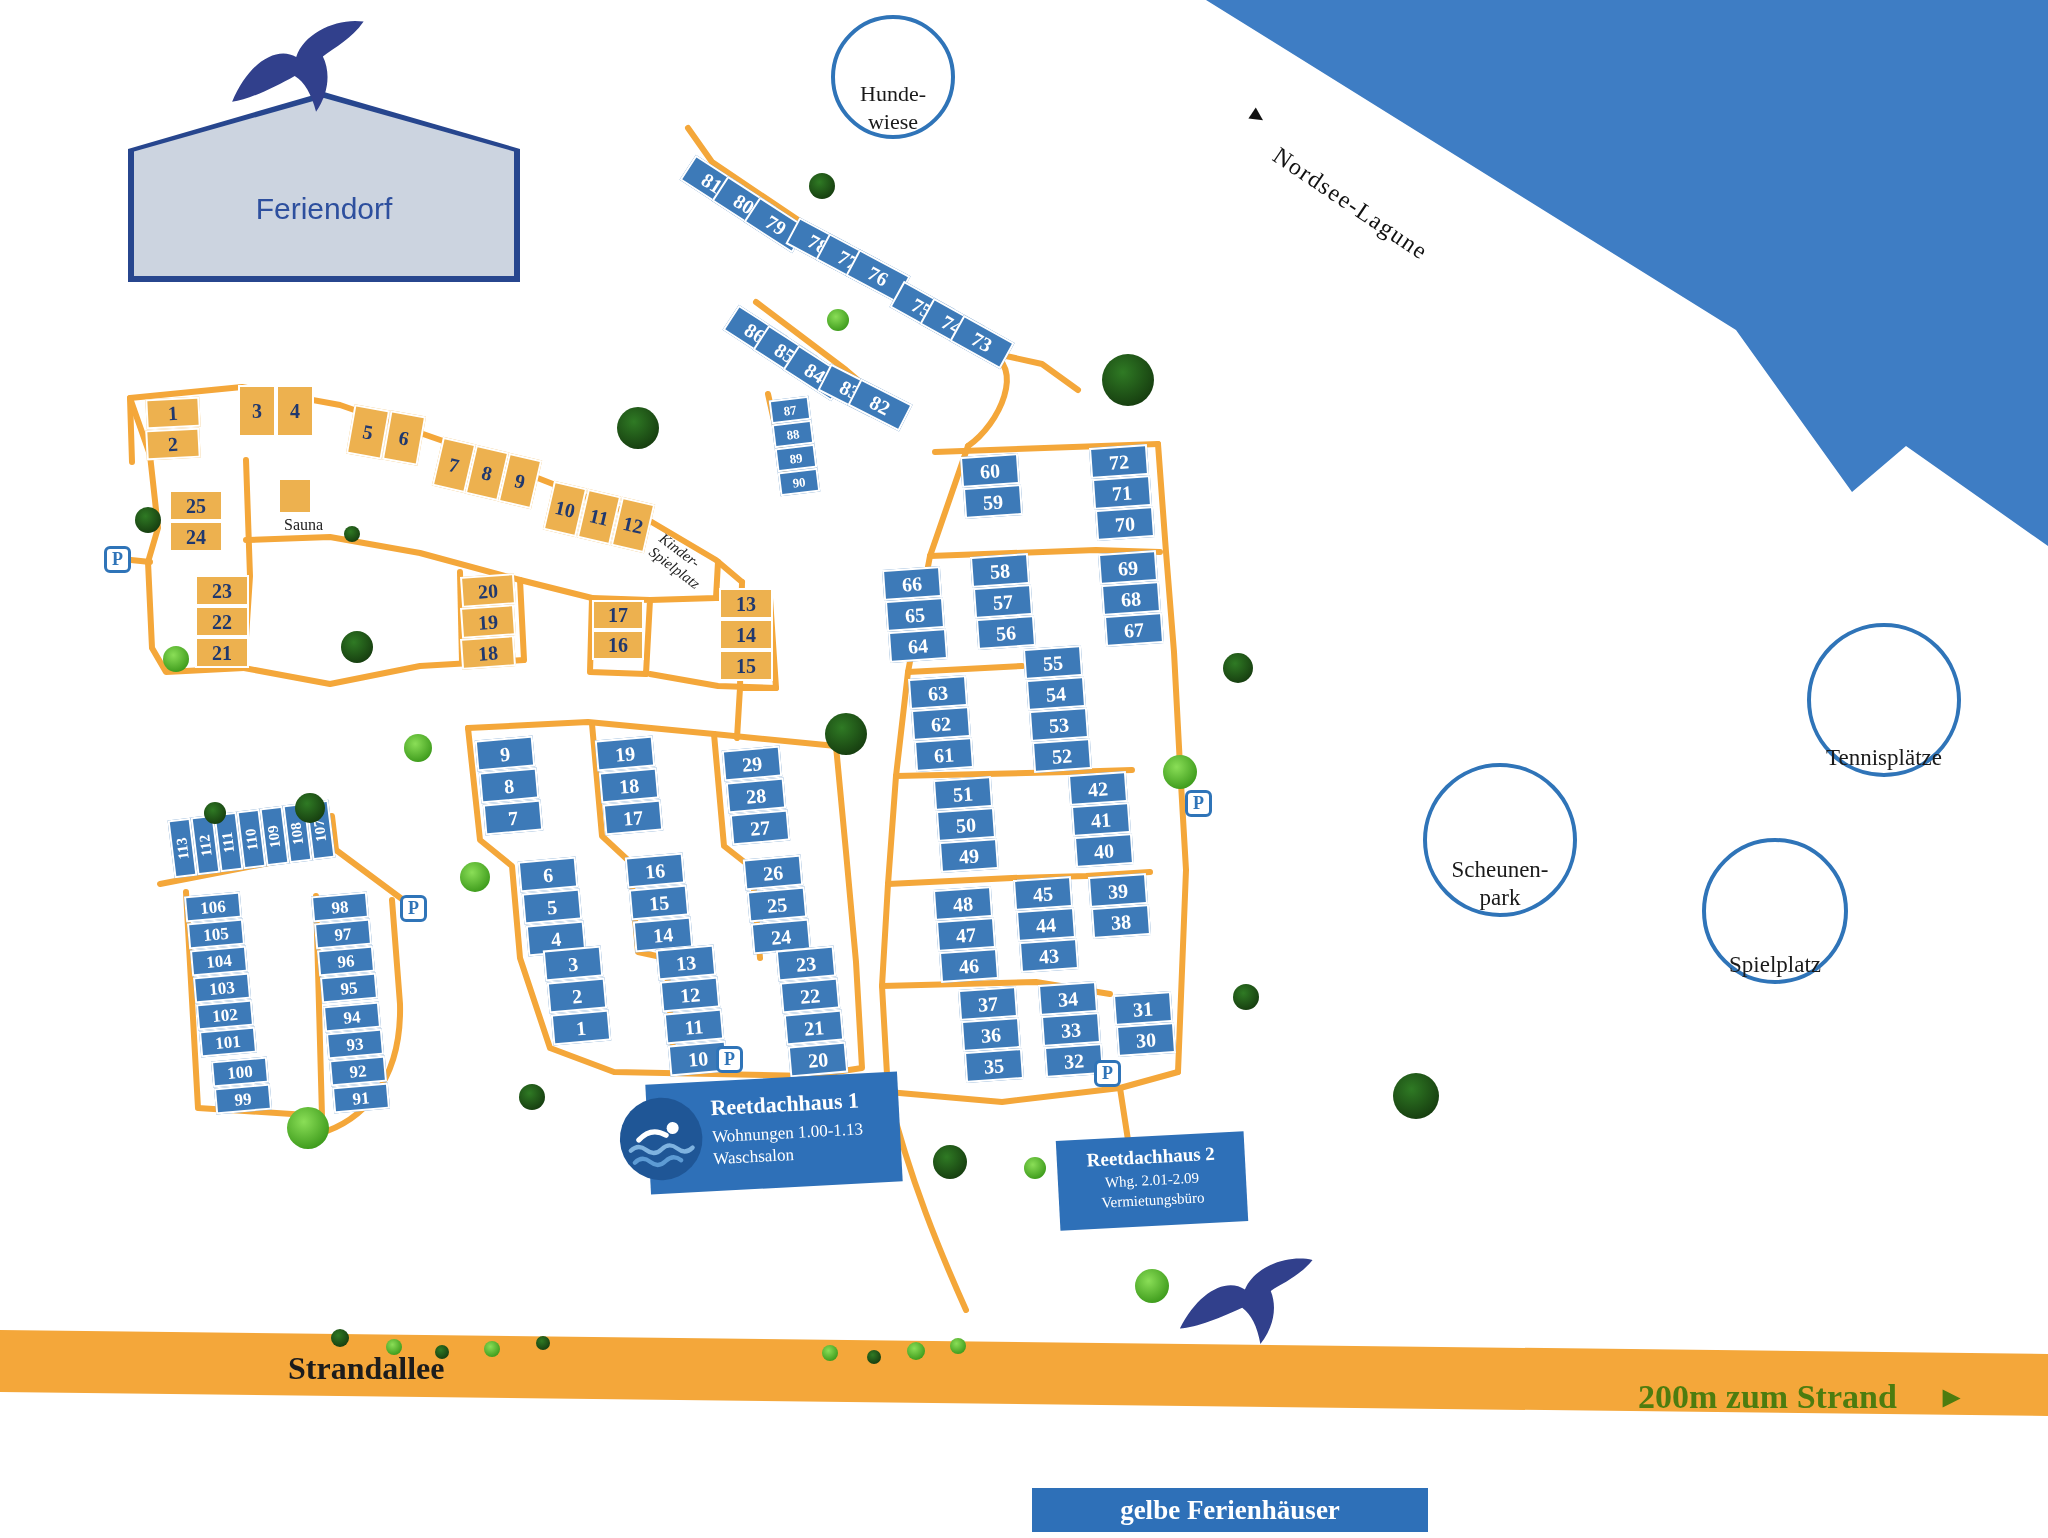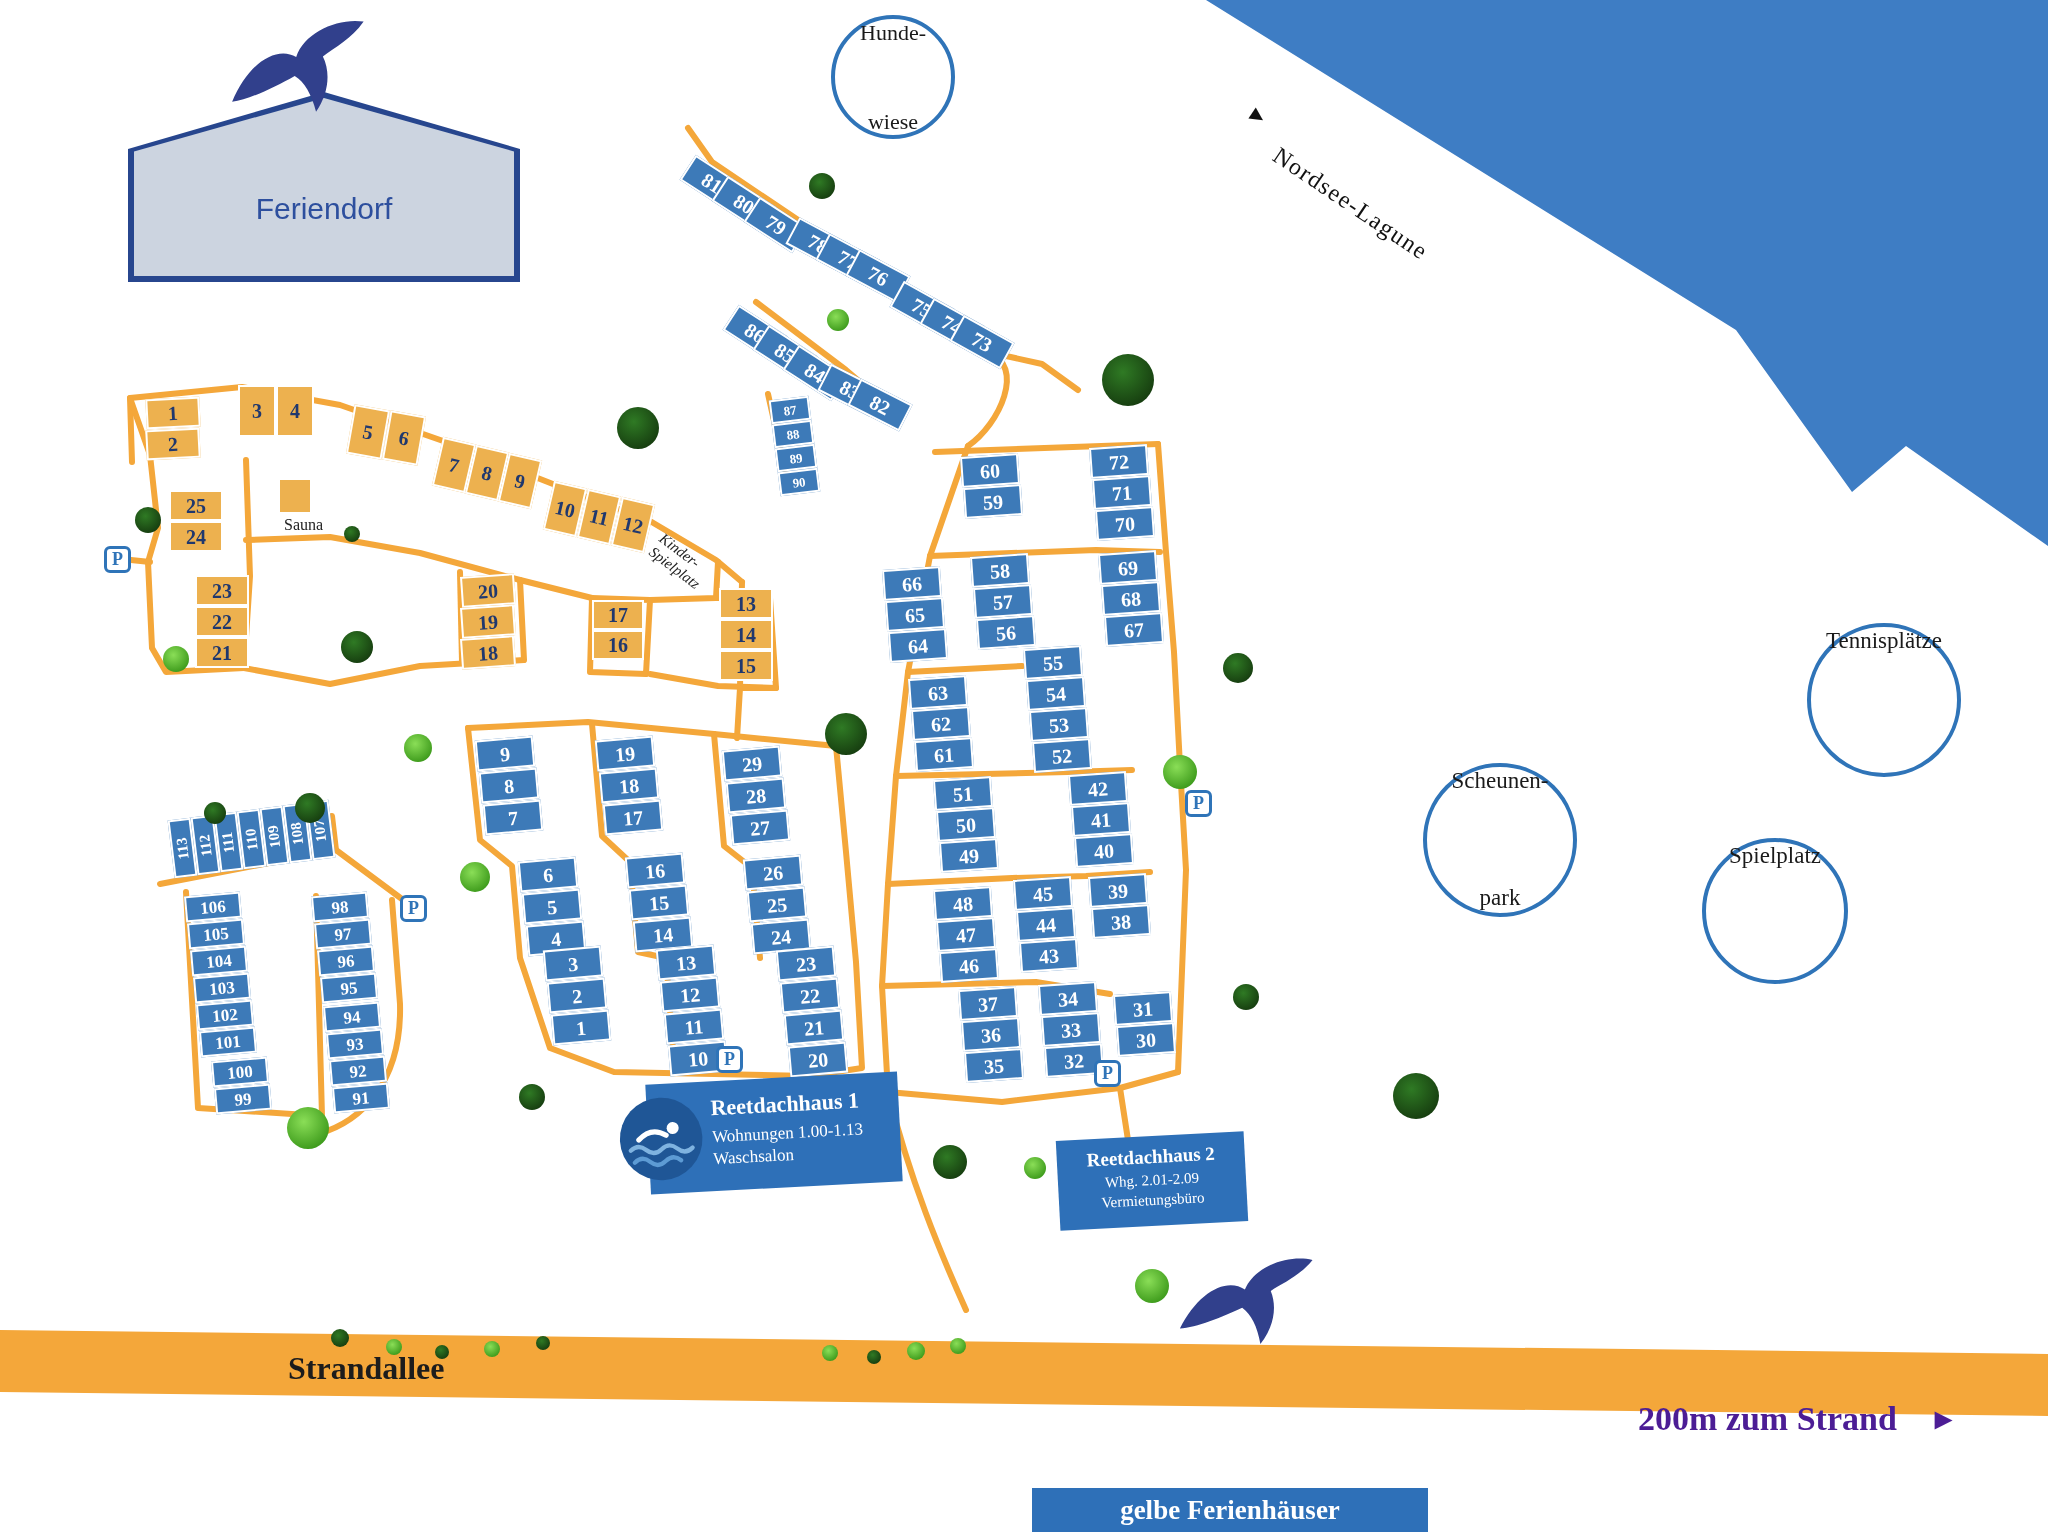--- a/index.html
+++ b/index.html
@@ -20,28 +20,28 @@
 
   .tree{position:absolute;border-radius:50%;}
   .tree.dark{background:radial-gradient(circle at 40% 35%, #2f7a24 0%, #173f10 75%);}
   .tree.light{background:radial-gradient(circle at 40% 35%, #8ade57 0%, #3f9c1d 75%);}
 
   .parking{position:absolute;width:27px;height:27px;box-sizing:border-box;background:#fff;
            border:3px solid var(--circle-border,#2f74b8);border-radius:6px;color:var(--circle-border,#2f74b8);
            font-weight:bold;font-size:18px;display:flex;align-items:center;justify-content:center;}
 
   .area{position:absolute;box-sizing:border-box;background:#fff;border:4px solid var(--circle-border,#2f74b8);
-        border-radius:50%;display:flex;flex-direction:column;align-items:center;justify-content:space-between;
+        border-radius:50%;display:flex;flex-direction:column;align-items:center;justify-content:flex-end;
         text-align:center;color:#1a1a1a;font-size:23px;line-height:1.25;}
   .area-title{font-size:28px;margin-bottom:14px;}
   .area-line{}
 
   .label{position:absolute;z-index:5;color:#1c1c1c;}
   .strandallee{left:288px;top:1350px;font-weight:bold;font-size:32px;}
-  .beach{left:1638px;top:1378px;font-weight:bold;font-size:34px;display:flex;align-items:center;gap:32px;color:#4c1d95;margin-top:22px;}
+  .beach{left:1638px;top:1378px;font-weight:bold;font-size:34px;display:flex;align-items:center;gap:40px;color:#4d7c0f;}
   .beach .arrow{font-size:30px;}
   .lagoon{left:1283px;top:142px;transform:rotate(34deg);transform-origin:0 0;font-size:24px;
           letter-spacing:1.5px;color:#111;white-space:nowrap;}
   .lagoon-arrow{left:1247px;top:103px;transform:rotate(34deg);font-size:22px;color:#111;}
   .sauna-label{left:284px;top:516px;font-size:16px;color:#222;}
   .kinder{left:666px;top:530px;transform:rotate(37deg);transform-origin:0 0;font-style:italic;
           font-size:15px;color:#222;line-height:1.15;display:flex;flex-direction:column;}
 
   .rhaus{position:absolute;z-index:5;background:var(--banner-blue,#2e70b8);color:#fff;transform:rotate(-3deg);}
   .r1{left:648px;top:1078px;width:252px;height:110px;}

